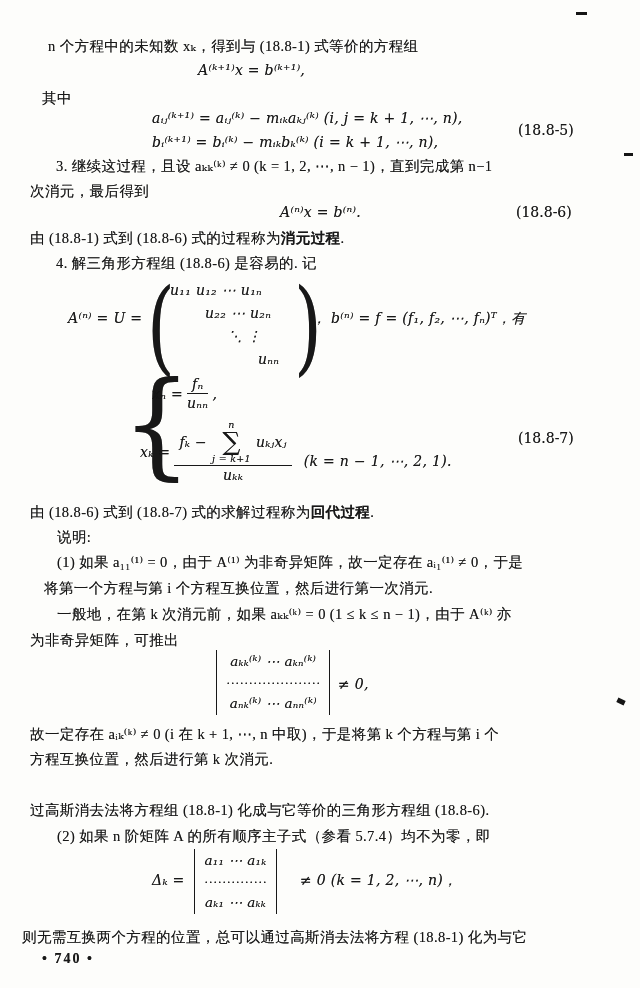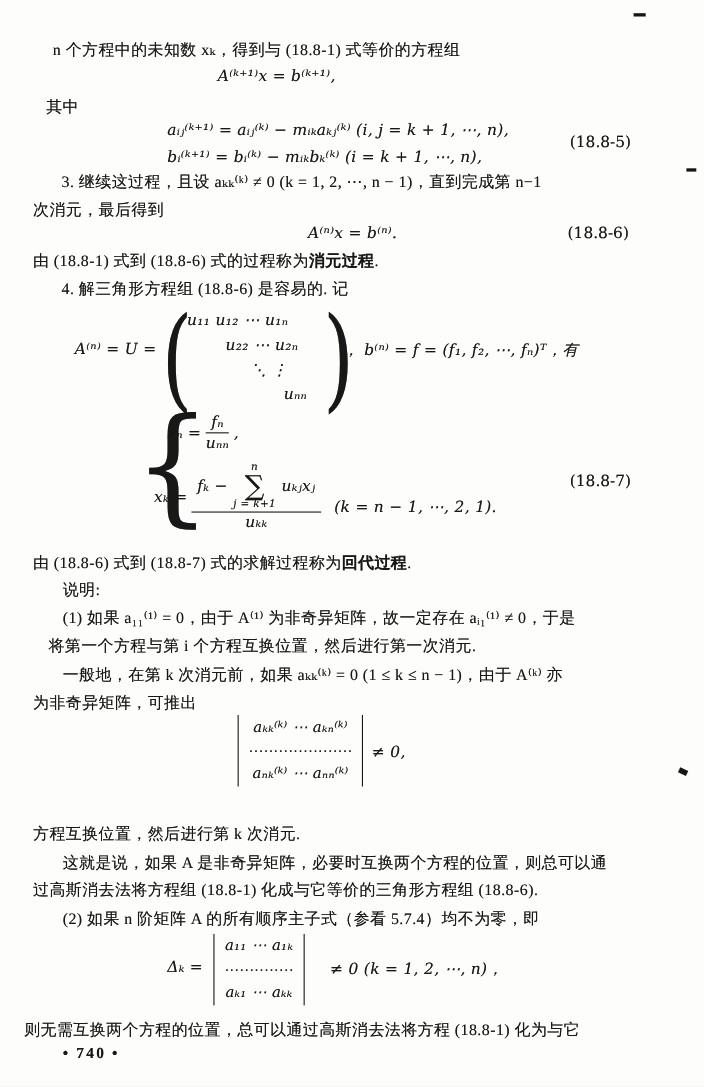--- a/index.html
+++ b/index.html
@@ -22,21 +22,21 @@
   .bigop{display:inline-flex;flex-direction:column;align-items:center;line-height:1;margin:0 2px;}
   .bigop .lim{font-size:9.5px;line-height:10px;}
   .bigop .op{font-size:25px;line-height:24px;font-style:normal;}
   .det{display:flex;flex-direction:column;align-items:center;
        border-left:1.3px solid #181818;border-right:1.3px solid #181818;padding:1px 9px;}
   .det .dr{font-size:13.5px;line-height:21px;}
   .paren{font-size:102px;line-height:1;transform:scaleX(.7);transform-origin:center;
          font-family:"DejaVu Serif",serif;font-style:normal;font-weight:normal;}
   .brace{font-size:116px;line-height:1;transform:scaleX(.95);font-family:"DejaVu Serif",serif;font-style:normal;}
   .mark{position:absolute;background:#151515;}
-  .pageno{font-size:14px;letter-spacing:2px;font-weight:bold;margin-left:15px;}
+  .pageno{font-size:14px;letter-spacing:2px;font-weight:bold;}
 </style>
 </head>
 <body>
 
 <div class="page">
 
   <div class="mark" style="left:576px;top:12px;width:11px;height:3px;"></div>
   <div class="mark" style="left:624px;top:153px;width:9px;height:3px;"></div>
   <div class="mark" style="left:617px;top:699px;width:8px;height:5px;transform:rotate(25deg);"></div>
 
@@ -108,22 +108,22 @@
   <div class="abs cn" style="left:57px;top:604px;">一般地，在第 k 次消元前，如果 aₖₖ⁽ᵏ⁾ = 0 (1 ≤ k ≤ n − 1)，由于 A⁽ᵏ⁾ 亦</div>
   <div class="abs cn" style="left:30px;top:630px;">为非奇异矩阵，可推出</div>
 
   <div class="abs det" style="left:216px;top:650px;">
     <span class="dr m">aₖₖ⁽ᵏ⁾ ⋯ aₖₙ⁽ᵏ⁾</span>
     <span class="dr">·····················</span>
     <span class="dr m">aₙₖ⁽ᵏ⁾ ⋯ aₙₙ⁽ᵏ⁾</span>
   </div>
   <div class="abs m" style="left:338px;top:676px;">≠ 0,</div>
 
+  <div class="abs cn" style="left:30px;top:724px;">故一定存在 aᵢₖ⁽ᵏ⁾ ≠ 0 (i 在 k + 1, ⋯, n 中取)，于是将第 k 个方程与第 i 个</div>
   <div class="abs cn" style="left:30px;top:749px;">方程互换位置，然后进行第 k 次消元.</div>
-  <div class="abs cn" style="left:57px;top:775px;">这就是说，如果 A 是非奇异矩阵，必要时互换两个方程的位置，则总可以通</div>
   <div class="abs cn" style="left:30px;top:800px;">过高斯消去法将方程组 (18.8-1) 化成与它等价的三角形方程组 (18.8-6).</div>
   <div class="abs cn" style="left:57px;top:826px;">(2) 如果 n 阶矩阵 A 的所有顺序主子式（参看 5.7.4）均不为零，即</div>
 
   <div class="abs m" style="left:152px;top:872px;">Δₖ =</div>
   <div class="abs det" style="left:194px;top:849px;">
     <span class="dr m">a₁₁ ⋯ a₁ₖ</span>
     <span class="dr">··············</span>
     <span class="dr m">aₖ₁ ⋯ aₖₖ</span>
   </div>
   <div class="abs m" style="left:300px;top:872px;">≠ 0 (k = 1, 2, ⋯, n)，</div>

